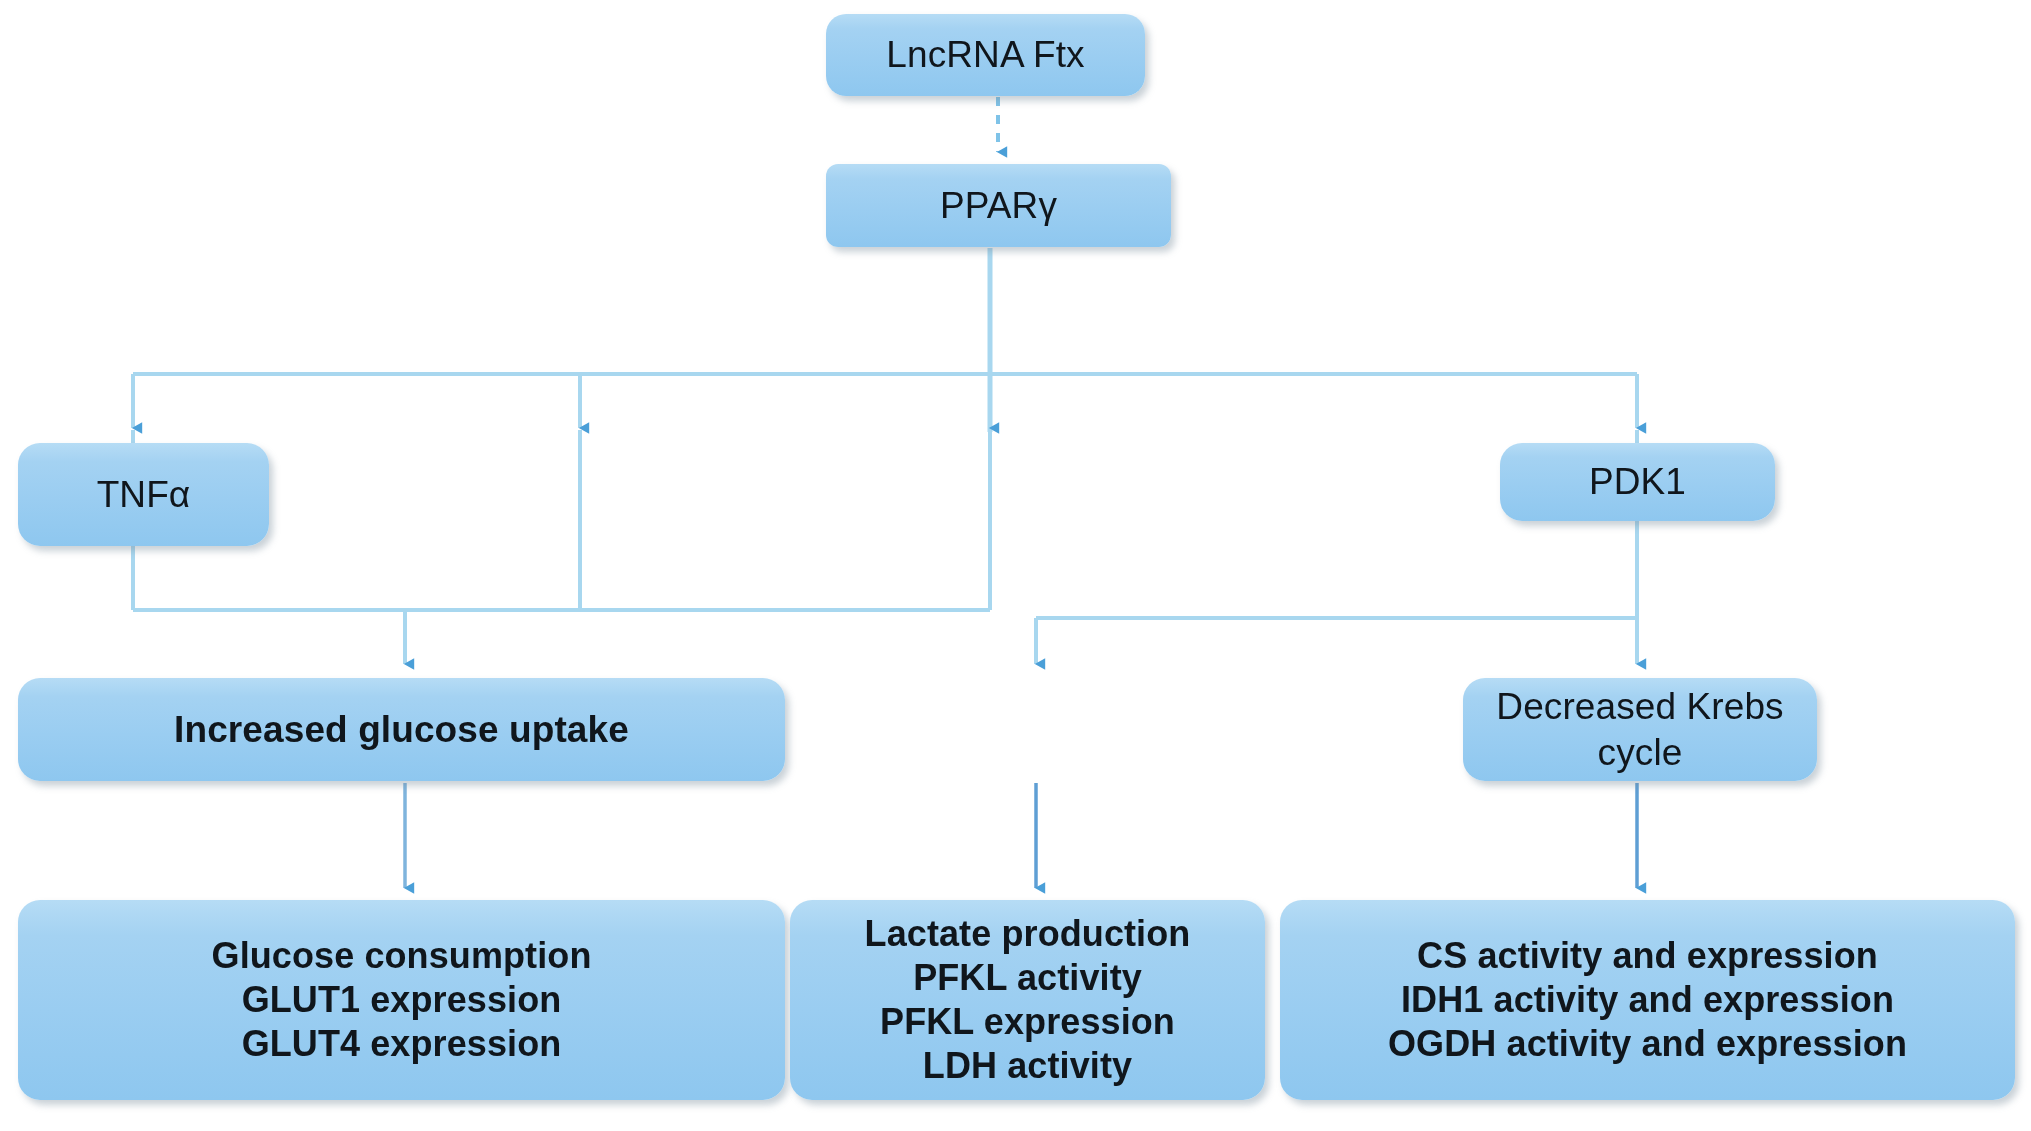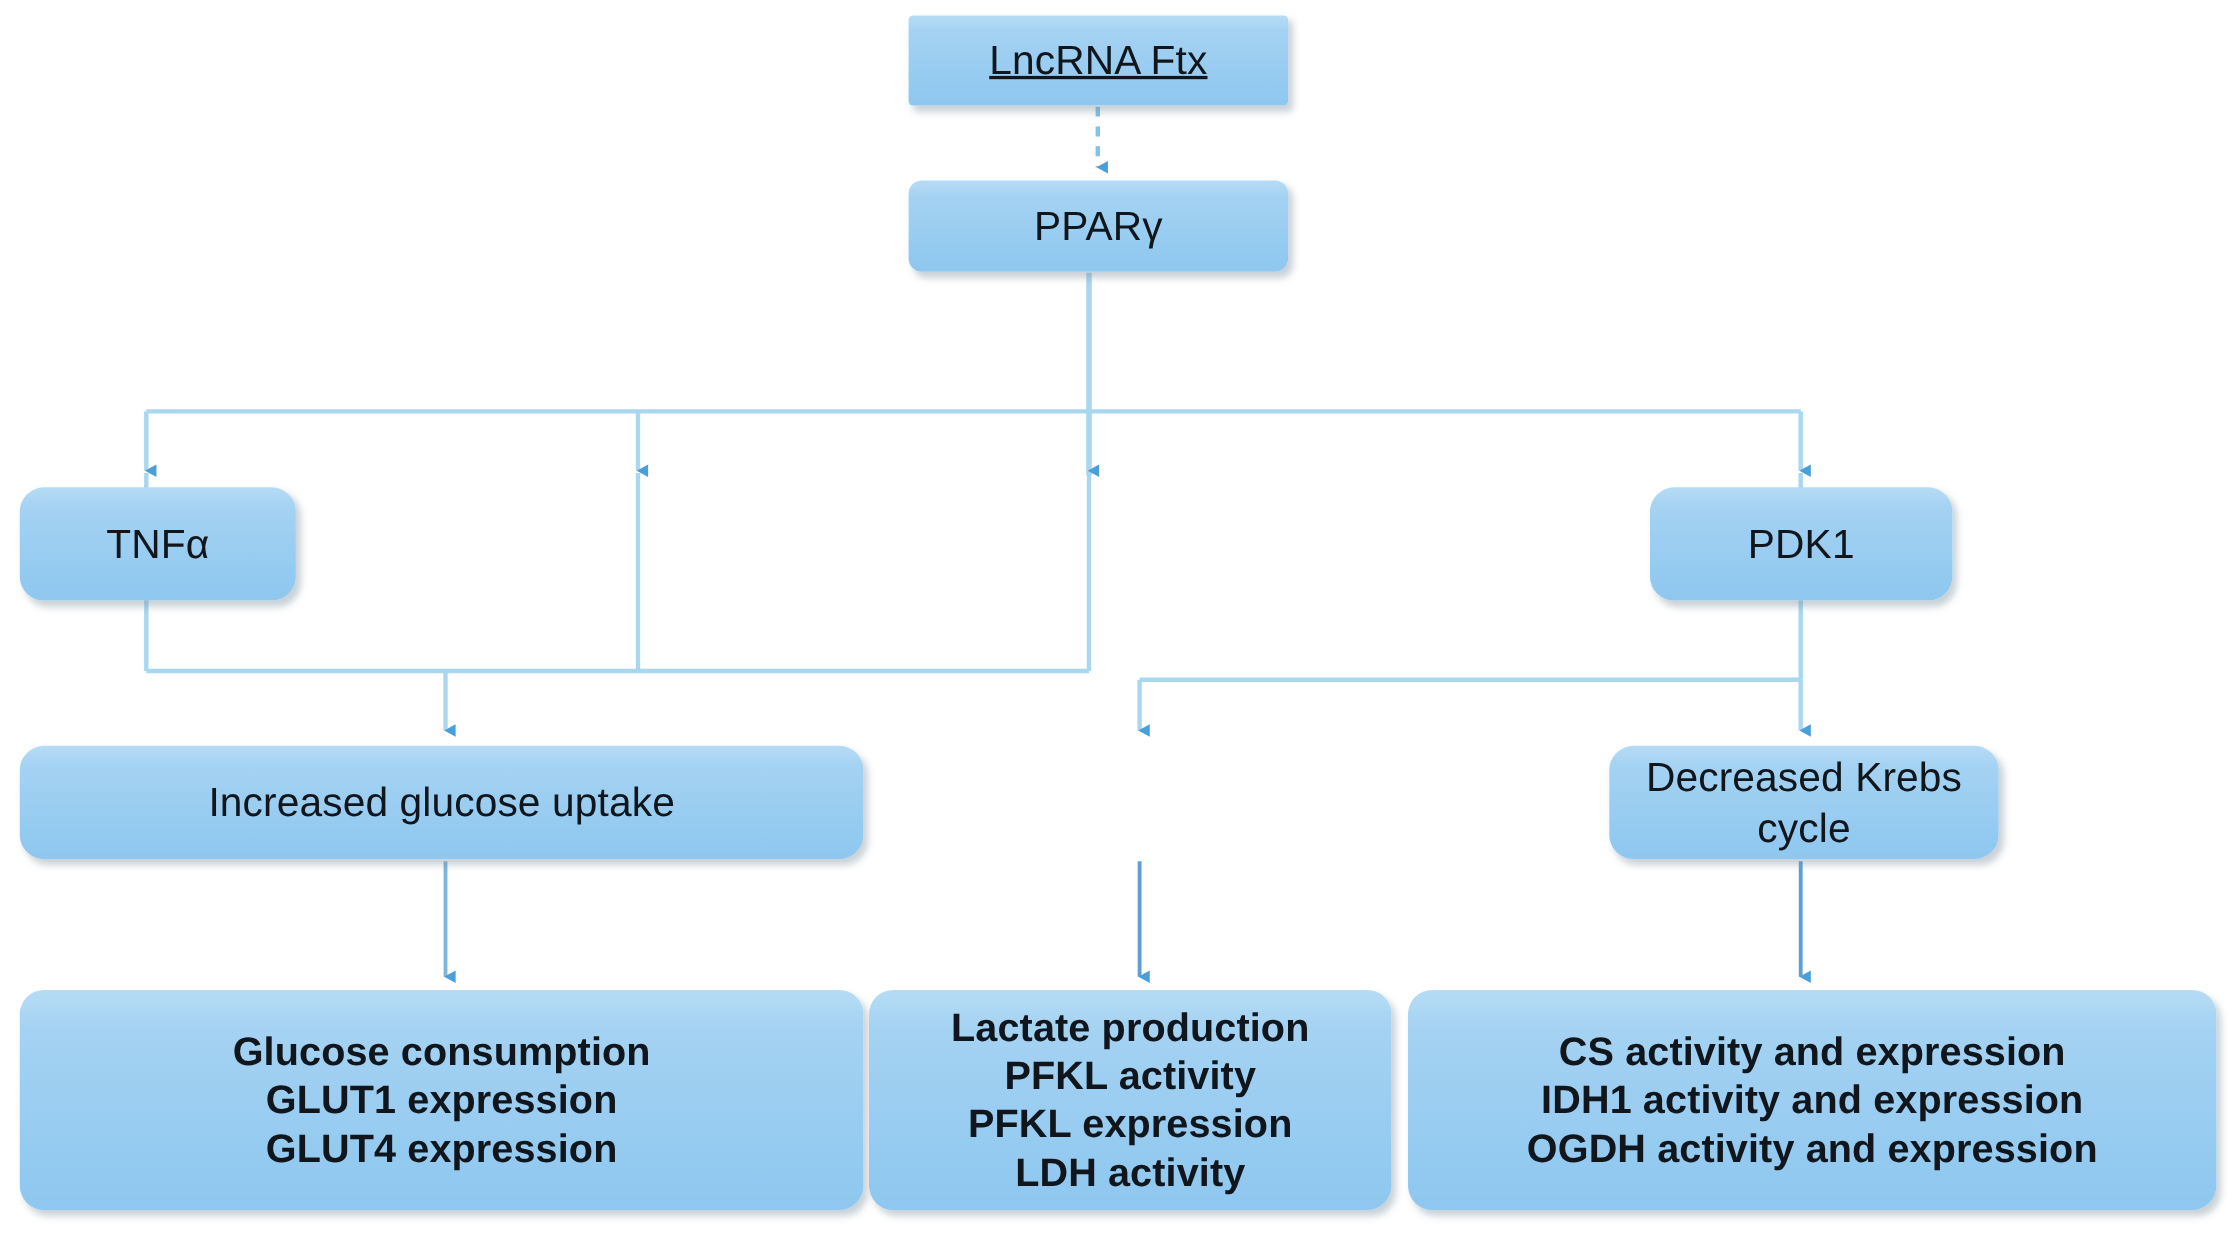--- a/index.html
+++ b/index.html
@@ -45,31 +45,31 @@
   }
   .node .label {
     display: block;
     width: 100%;
     padding: 0 10px;
     box-sizing: border-box;
     white-space: pre-line;
   }
 
   
-  #n-lncrna  { left: 826px;  top: 14px;  width: 345px; height: 82px;  font-size: 37px; border-radius: 4px; text-decoration: underline;}
+  #n-lncrna  { left: 826px;  top: 14px;  width: 319px; height: 82px;  font-size: 37px; border-radius: 20px;}
   #n-ppar    { left: 826px;  top: 164px; width: 345px; height: 83px;  font-size: 37px; border-radius: 12px;}
 
   
   #n-tnfa    { left: 18px;   top: 443px; width: 251px; height: 103px; font-size: 37px; }
   #n-leptin  { left: 455px;  top: 443px; width: 248px; height: 103px; font-size: 37px; }
   #n-glut4   { left: 858px;  top: 443px; width: 270px; height: 103px; font-size: 37px; }
-  #n-pdk1    { left: 1500px; top: 443px; width: 275px; height: 103px; font-size: 37px; }
+  #n-pdk1    { left: 1500px; top: 443px; width: 275px; height: 78px; font-size: 37px; }
 
   
-  #n-uptake  { left: 18px;   top: 678px; width: 767px; height: 103px; font-size: 37px; }
+  #n-uptake  { left: 18px;   top: 678px; width: 767px; height: 103px; font-size: 37px; font-weight: bold; }
   #n-glyco   { left: 838px;  top: 678px; width: 394px; height: 103px; font-size: 37px; }
   #n-krebs   { left: 1463px; top: 678px; width: 354px; height: 103px; font-size: 37px; }
 
   
   #n-out1    { left: 18px;   top: 900px; width: 767px; height: 200px; font-size: 36px; font-weight: bold; }
   #n-out2    { left: 790px;  top: 900px; width: 475px; height: 200px; font-size: 36px; font-weight: bold; }
   #n-out3    { left: 1280px; top: 900px; width: 735px; height: 200px; font-size: 36px; font-weight: bold; }
 </style>
 </head>
 <body>

